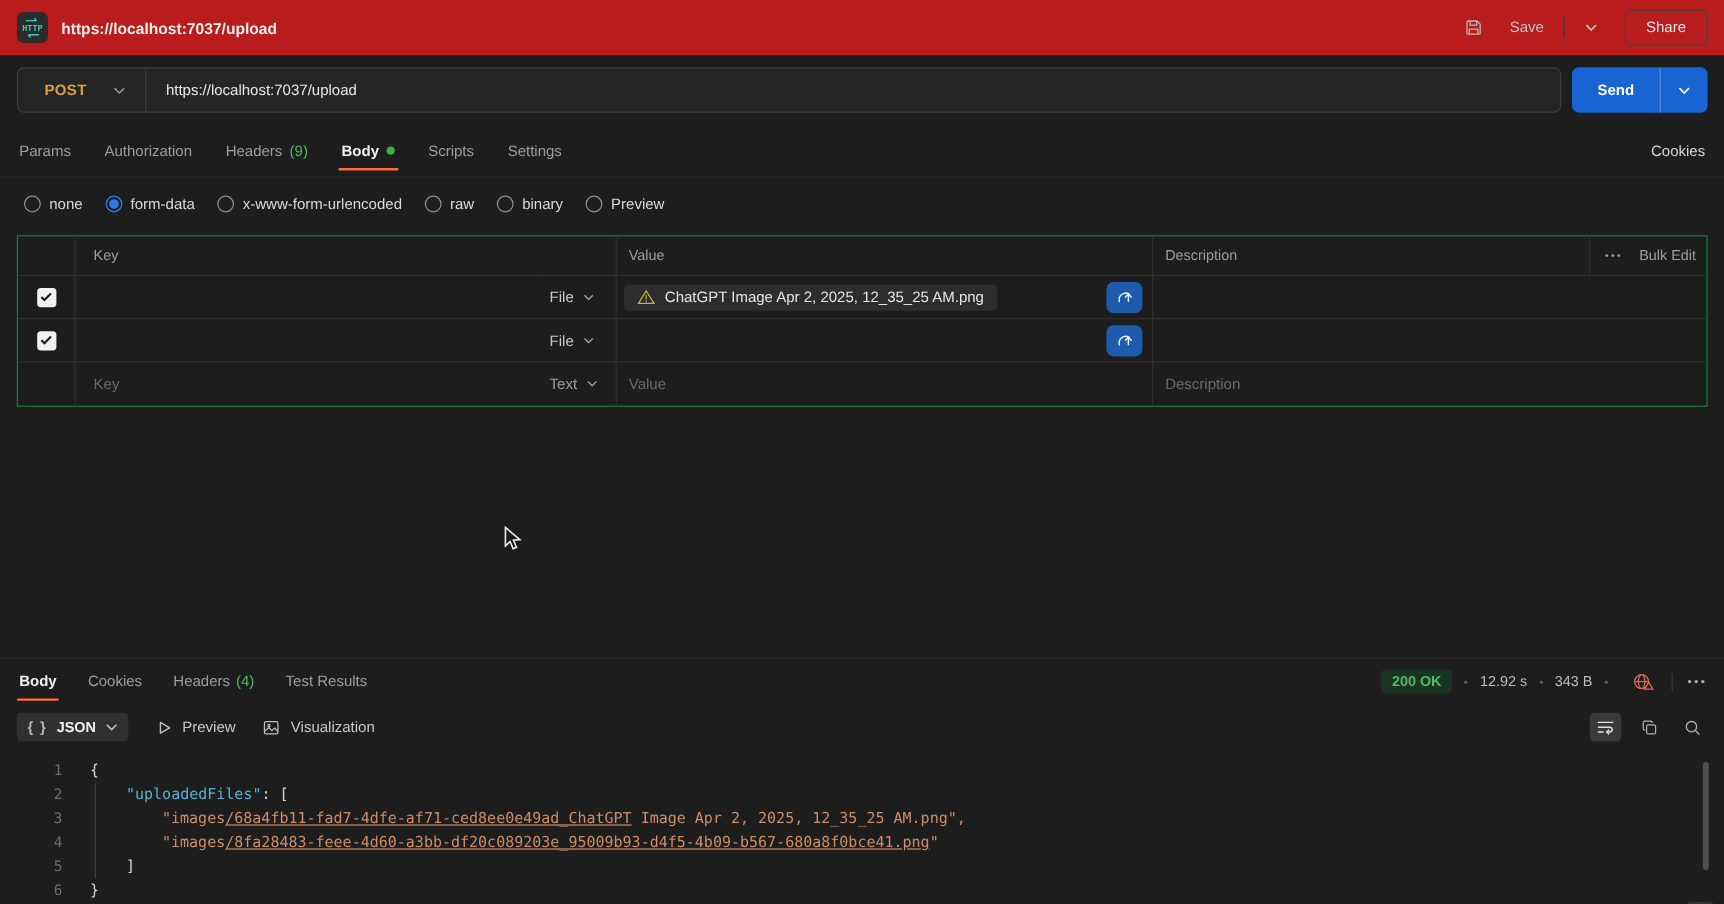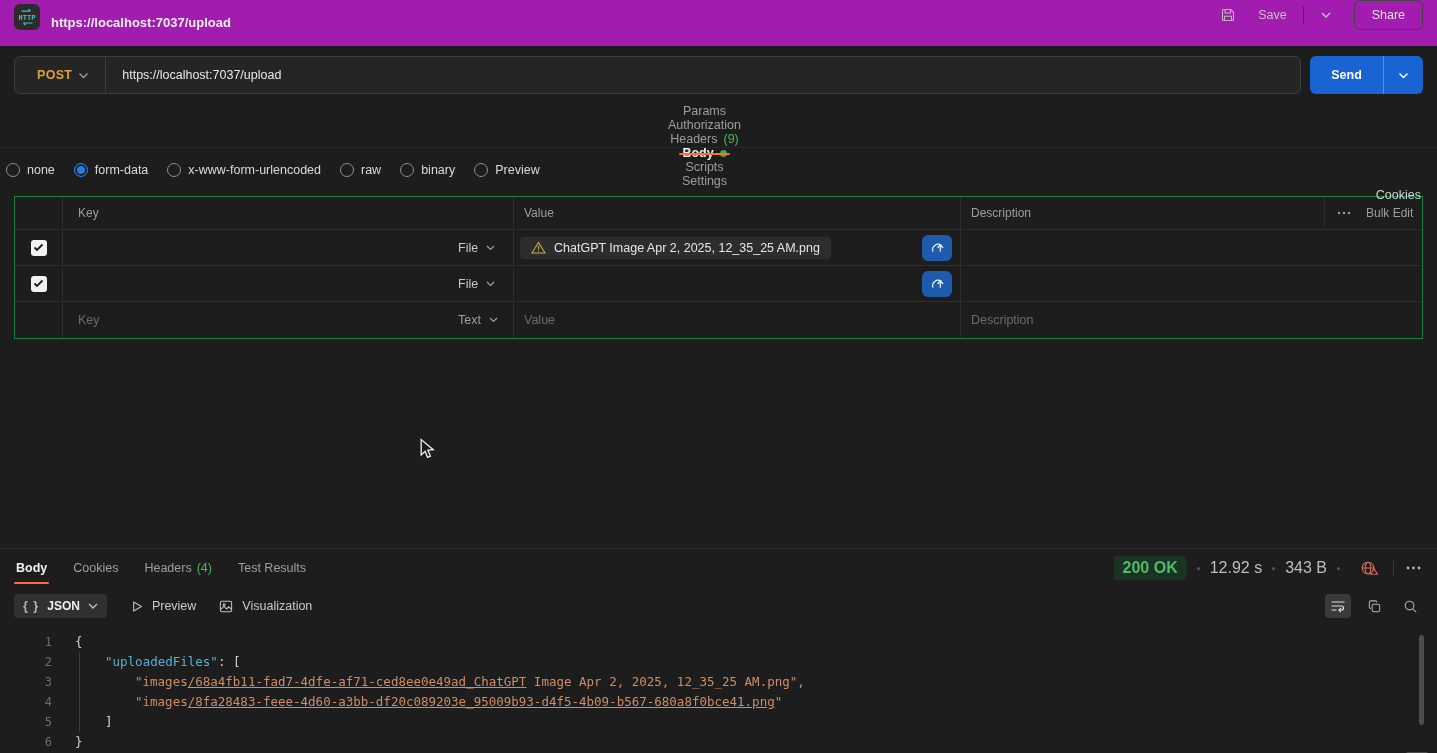--- a/index.html
+++ b/index.html
@@ -5,51 +5,51 @@
   * { box-sizing: border-box; }
   html,body { margin:0; padding:0; }
   body {
     width:1437px; height:753px; overflow:hidden; position:relative;
     background:#1d1d1d; color:#e8e8e8;
     font-family:"Liberation Sans", sans-serif; font-size:12.5px;
   }
   svg { display:block; }
 
   
-  .topbar { height:46px; display:flex; align-items:flex-end; padding:16px 14px; background:#a21caf; }
+  .topbar { height:46px; display:flex; align-items:center; padding:16px 14px; background:#b91c1c; }
   .http-logo { margin-right:11px; }
   .req-title { font-weight:bold; font-size:13px; color:#ededed; }
   .topbar-right { margin-left:auto; display:flex; align-items:center; }
   .save-btn { display:flex; align-items:center; gap:22px; color:#c3c3c3; cursor:pointer; padding:6px 4px; }
   .vdiv { width:1px; height:18px; background:#3a3a3a; margin:0 12px; }
   .caret-btn { padding:4px; cursor:pointer; }
   .share-btn { margin-left:18px; border:1px solid #434343; border-radius:6px; padding:7px 17px; color:#e4e4e4; font-size:12.5px; cursor:pointer; background:transparent; }
 
   
   .url-row { height:58px; display:flex; align-items:center; padding:0 14px; gap:9px; }
   .url-box { flex:1; height:38px; border:1px solid #3d3d3d; background:#252525; border-radius:6px; display:flex; align-items:center; }
-  .method { display:flex; align-items:center; gap:6px; padding:0 16px 0 22px; cursor:pointer; }
+  .method { display:flex; align-items:center; gap:22px; padding:0 16px 0 22px; cursor:pointer; }
   .method-label { color:#d9a23f; font-weight:bold; font-size:12.5px; letter-spacing:.3px; }
   .url-divider { width:1px; height:38px; background:#3d3d3d; }
   .url-text { margin-left:16px; color:#e8e8e8; font-size:12.5px; }
   .send-btn { width:113px; height:38px; background:#1764d2; border-radius:6px; display:flex; color:#fff; overflow:hidden; }
   .send-main { flex:1; display:flex; align-items:center; justify-content:center; font-weight:bold; font-size:12.5px; cursor:pointer; }
   .send-caret { width:40px; display:flex; align-items:center; justify-content:center; border-left:1px solid rgba(255,255,255,.28); cursor:pointer; }
 
   
-  .tabs-row { height:44px; display:flex; align-items:center; padding:0 16px; border-bottom:1px solid #282828;flex-direction:column; }
+  .tabs-row { height:44px; display:flex; align-items:center; padding:0 16px; border-bottom:1px solid #282828; }
   .tab { position:relative; height:100%; display:flex; align-items:center; gap:6px; margin-right:28px; color:#9e9e9e; cursor:pointer; }
   .tab.active { color:#f0f0f0; font-weight:bold; }
   .tab.active::after { content:""; position:absolute; left:-3px; right:-3px; bottom:5px; height:2px; border-radius:2px; background:#ff6c37; }
   .tab .count { color:#4db658; }
   .dot-green { width:7px; height:7px; border-radius:50%; background:#3fae49; }
   .cookies-link { margin-left:auto; color:#d6d6d6; cursor:pointer; }
 
   
-  .radio-row { height:44px; display:flex; padding:0 6px; gap:19px; }
+  .radio-row { height:44px; display:flex; padding:0 20px; gap:19px; }
   .radio-item { display:flex; align-items:center; gap:7px; color:#dadada; cursor:pointer; }
   .radio { width:14px; height:14px; border-radius:50%; border:1.5px solid #8f8f8f; background:transparent; }
   .radio.sel { border-color:#2b7ae4; background:#2b7ae4; box-shadow:inset 0 0 0 2px #1d1d1d; }
 
   
   .kv-table { margin:4px 14px 0; border:1px solid #15803d; display:grid;
     grid-template-columns:48px 386px 65px 447px 364px 97px; grid-template-rows:33px 36px 36px 36px; }
   .cell { border-bottom:1px solid #2e2e2e; display:flex; align-items:center; min-width:0; }
   .cell.br { border-right:1px solid #2e2e2e; }
   .cell.last-row { border-bottom:none; }
@@ -70,21 +70,21 @@
   
   .workspace-gap { flex:1; position:relative; height:209px; }
   .cursor { position:absolute; left:417px; top:99px; }
 
   
   .response { border-top:1px solid #2e2e2e; }
   .resp-tabs { height:38px; display:flex; align-items:center; padding:0 16px; }
   .resp-tab { position:relative; height:100%; display:flex; align-items:center; gap:5px; margin-right:26px; color:#9e9e9e; cursor:pointer; }
   .resp-tab.active { color:#f0f0f0; font-weight:bold; }
   .resp-tab.active::after { content:""; position:absolute; left:-2px; right:-2px; bottom:3px; height:2px; border-radius:2px; background:#ff6c37; }
-  .resp-meta { margin-left:auto; display:flex; align-items:center; font-size:16px; }
+  .resp-meta { margin-left:auto; display:flex; align-items:center; font-size:12px; }
   .status-badge { background:#1b3323; color:#4fbd67; font-weight:bold; border-radius:4px; padding:3px 9px; cursor:pointer; }
   .sep-dot { width:3px; height:3px; border-radius:50%; background:#555; margin:0 10px; }
   .meta-txt { color:#bdbdbd; cursor:default; }
   .net-icon { margin-left:10px; cursor:pointer; }
   .meta-div { width:1px; height:15px; background:#3a3a3a; margin:0 12px 0 14px; }
 
   .resp-toolbar { height:38px; display:flex; align-items:center; padding:0 14px; gap:22px; }
   .fmt-btn { display:flex; align-items:center; gap:8px; background:#303030; border-radius:4px; padding:5px 9px; cursor:pointer; }
   .braces { color:#b5b5b5; font-weight:bold; letter-spacing:1px; }
   .fmt-label { color:#f0f0f0; font-weight:bold; font-size:12px; }

